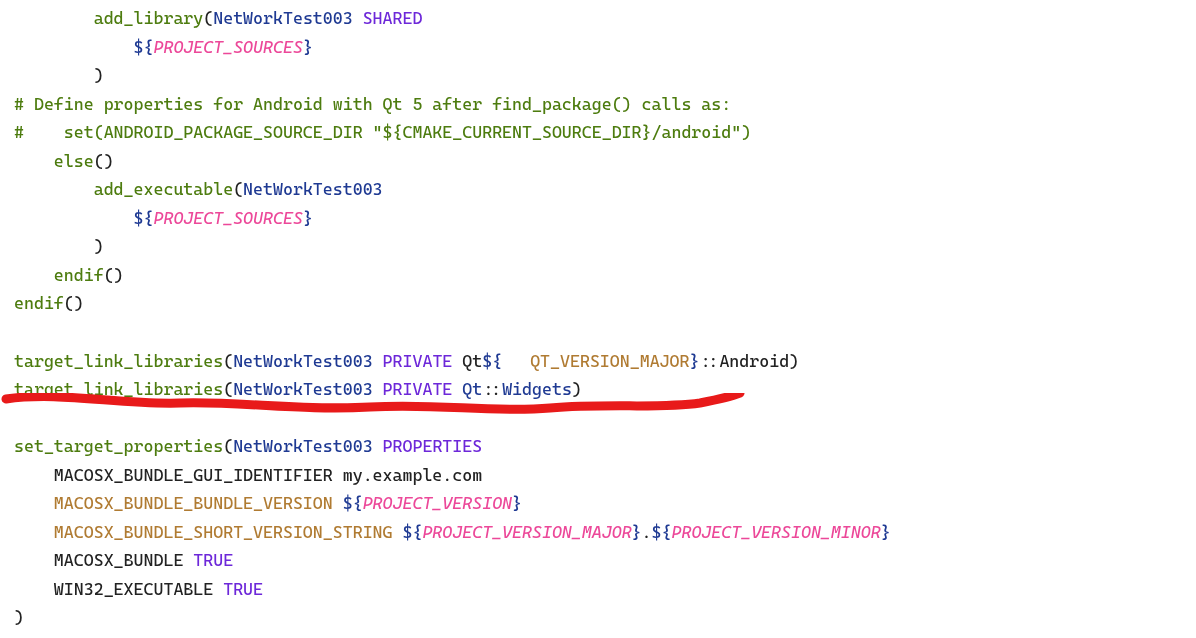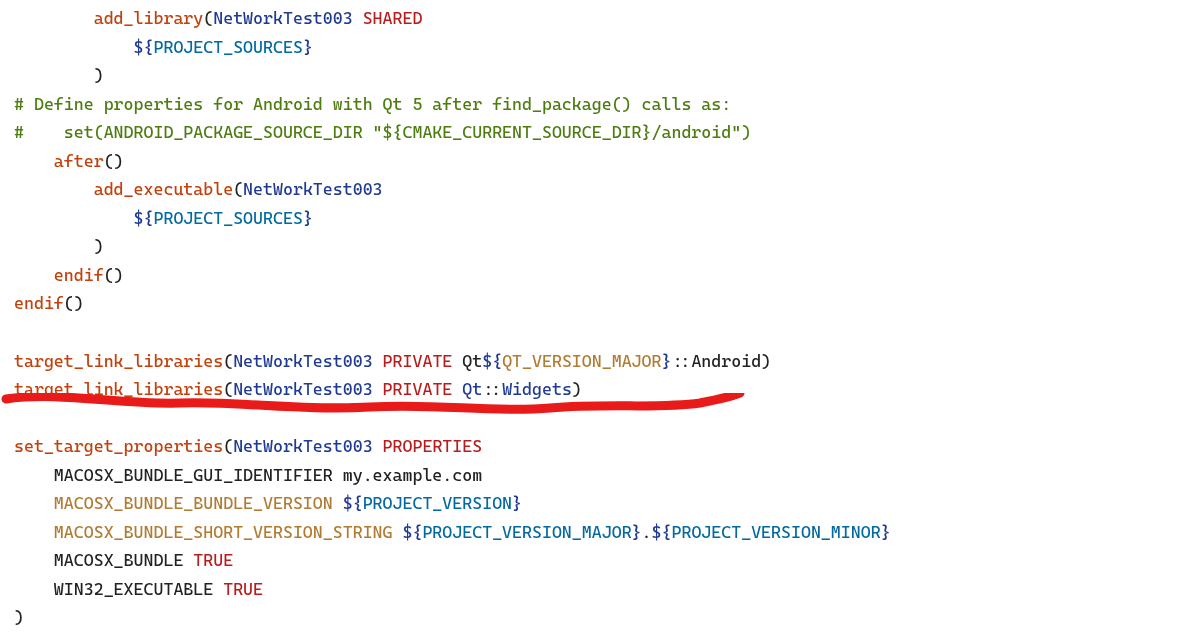--- a/index.html
+++ b/index.html
@@ -7,43 +7,43 @@
     padding: 4px 0 0 14px;
     background: #ffffff;
     font-family: "Cascadia Code", "Fira Code", "Consolas", monospace;
     font-size: 17px;
     line-height: 1.68;
     white-space: pre;
     color: #000;
     overflow: hidden;
     position: relative;
   }
-  .fn   { color: #c2410c; }   
+  .fn   { color: #4d7c0f; }   
   .id   { color: #1f3a93; font-weight:400; }   
-  .var  { color: #0369a1; }   
+  .var  { color: #ec4899; font-style: italic; }   
   .brace{ color: #1f3a93; }   
   .comment{ color: #4d7c0f; }
   .plain{ color: #222; }
   .prop { color: #b07b32; }
-  .kw   { color: #b91c1c; margin-top: 21px; }
-  .qtvar{ color: #b07b32; }
+  .kw   { color: #6d28d9; margin-top: 21px; }
+  .qtvar{ color: #b07b32; margin-left: 28px; }
   .underline-wrap{
     position:absolute;
     left: 0;
     top: 393px;
     pointer-events:none;
   }
 </style>
 </head>
 <body><div id="code"><span><span>        </span><span class="fn">add_library</span><span class="plain">(</span><span class="id">NetWorkTest003</span><span class="plain"> </span><span class="kw">SHARED</span></span>
 <span><span>            </span><span class="brace">${</span><span class="var">PROJECT_SOURCES</span><span class="brace">}</span></span>
 <span><span>        </span><span class="plain">)</span></span>
 <span><span class="comment"># Define properties for Android with Qt 5 after find_package() calls as:</span></span>
 <span><span class="comment">#    set(ANDROID_PACKAGE_SOURCE_DIR "${CMAKE_CURRENT_SOURCE_DIR}/android")</span></span>
-<span><span>    </span><span class="fn">after</span><span class="plain">()</span></span>
+<span><span>    </span><span class="fn">else</span><span class="plain">()</span></span>
 <span><span>        </span><span class="fn">add_executable</span><span class="plain">(</span><span class="id">NetWorkTest003</span></span>
 <span><span>            </span><span class="brace">${</span><span class="var">PROJECT_SOURCES</span><span class="brace">}</span></span>
 <span><span>        </span><span class="plain">)</span></span>
 <span><span>    </span><span class="fn">endif</span><span class="plain">()</span></span>
 <span><span class="fn">endif</span><span class="plain">()</span></span>
 <span><span class="plain"></span></span>
 <span><span class="fn">target_link_libraries</span><span class="plain">(</span><span class="id">NetWorkTest003</span><span class="plain"> </span><span class="kw">PRIVATE</span><span class="plain"> Qt</span><span class="brace">${</span><span class="qtvar">QT_VERSION_MAJOR</span><span class="brace">}</span><span class="plain">::Android)</span></span>
 <span><span class="fn">target_link_libraries</span><span class="plain">(</span><span class="id">NetWorkTest003</span><span class="plain"> </span><span class="kw">PRIVATE</span><span class="plain"> </span><span class="id">Qt</span><span class="plain">::</span><span class="id">Widgets</span><span class="plain">)</span></span>
 <span><span class="plain"></span></span>
 <span><span class="fn">set_target_properties</span><span class="plain">(</span><span class="id">NetWorkTest003</span><span class="plain"> </span><span class="kw">PROPERTIES</span></span>

